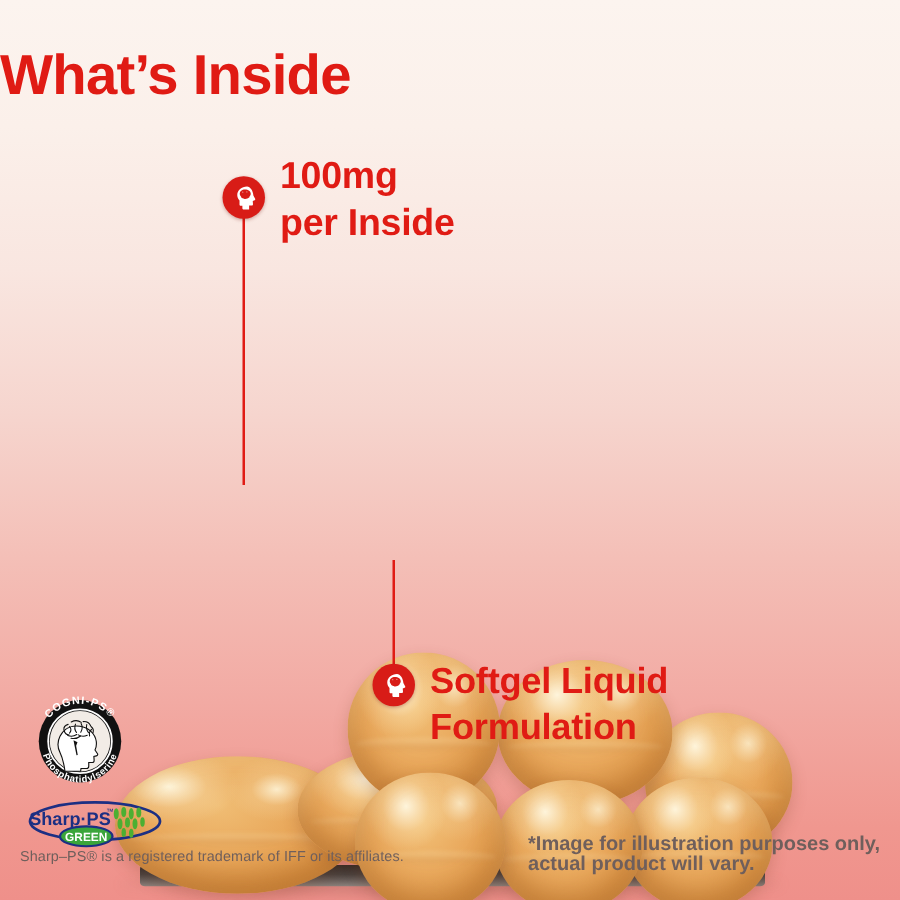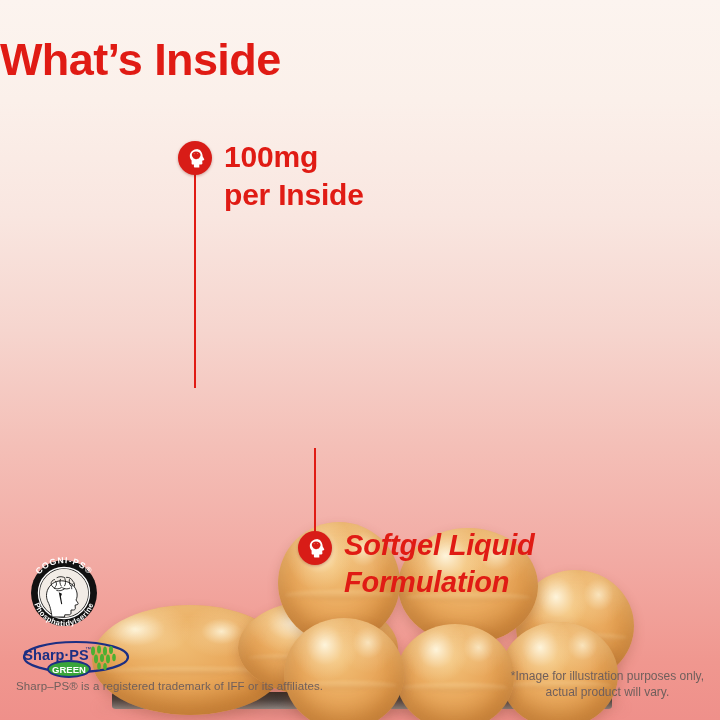--- a/index.html
+++ b/index.html
@@ -96,37 +96,37 @@
   }
   .badge svg{display:block;}
   .badge-1{left:178px;top:141px;}
   .badge-2{left:298px;top:531px;}
 
   .callout-text{
     position:absolute;z-index:10;
     color:#e01b14;font-weight:700;
     letter-spacing:-0.2px;
   }
-  .callout-1{left:224px;top:138px;font-size:30px;line-height:38px;}
-  .callout-2{left:344px;top:527px;font-size:29px;line-height:37px;font-style:italic;}
+  .callout-1{left:224px;top:122px;font-size:30px;line-height:38px;}
+  .callout-2{left:344px;top:527px;font-size:29px;line-height:37px;}
 
   
   .cogni{
     position:absolute;left:16px;top:557px;width:96px;height:72px;z-index:10;
   }
   .sharp{
     position:absolute;left:22px;top:638px;width:108px;height:40px;z-index:10;text-align:right;
   }
   .footnote{
     position:absolute;left:16px;top:680px;z-index:10;
     font-size:11.5px;color:#6f5f5c;letter-spacing:0.1px;
   }
   .disclaimer{
     position:absolute;right:16px;top:668px;z-index:10;
-    font-size:12px;line-height:16px;color:#6f5f5c;text-align:center;
+    font-size:16px;line-height:16px;color:#6f5f5c;text-align:left;font-weight:bold;
   }
 </style>
 </head>
 <body>
 
 <div id="stage">
 
   <div class="title">What’s Inside</div>
 
   <div class="photo">

